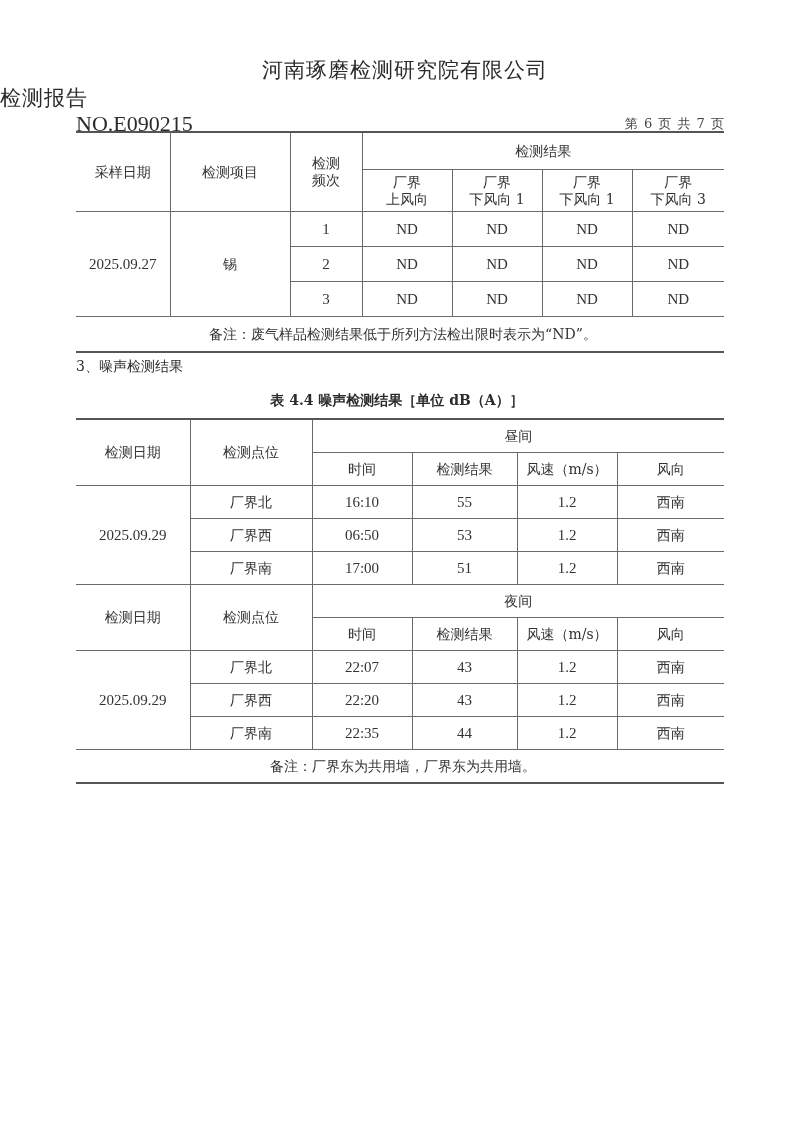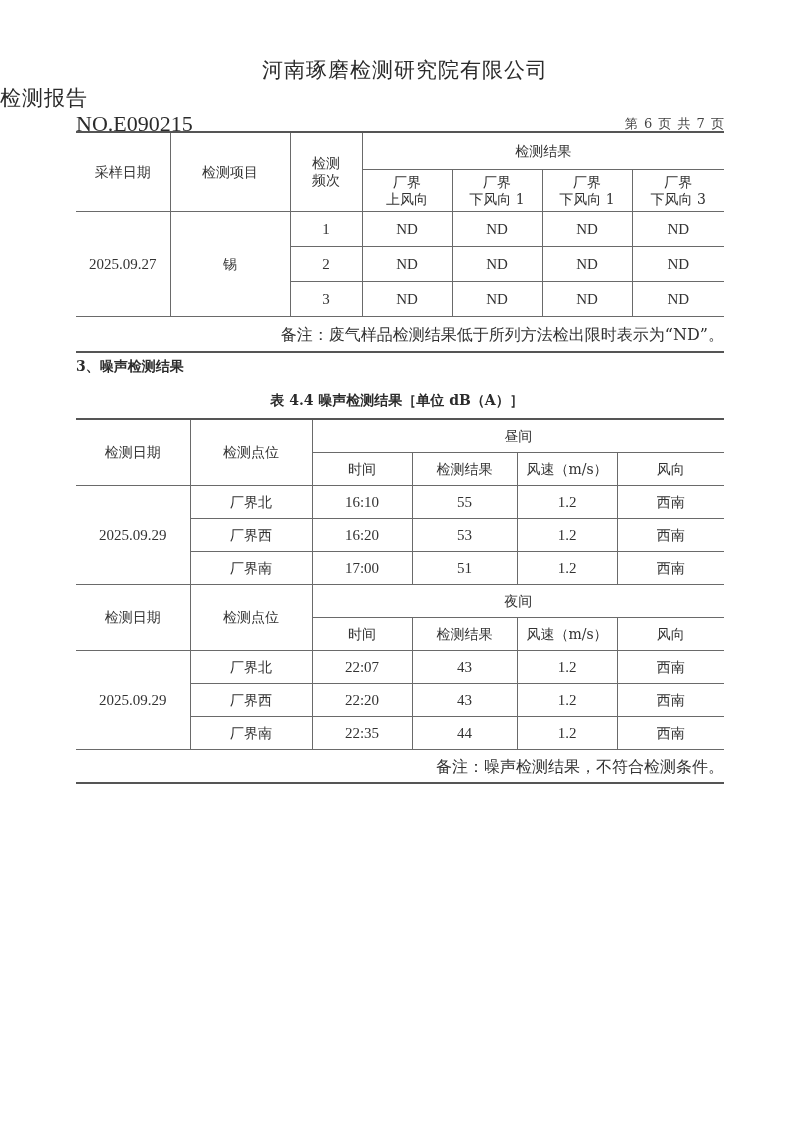--- a/index.html
+++ b/index.html
@@ -9,27 +9,27 @@
   .title1 { left:8px; width:794px; top:56px; text-align:center; font-size:21px; letter-spacing:1px; }
   .title2 { left:0; width:794px; top:84px; text-align:left; font-size:21px; letter-spacing:1px; }
   .reportno { left:76px; top:111px; font-family:"Liberation Serif",serif; font-size:22px; }
   .pageinfo { right:70px; top:115px; font-size:13px; color:#444; word-spacing:2px; }
   table { border-collapse:collapse; position:absolute; left:76px; width:648px; table-layout:fixed; }
   td { border:1px solid #6a6a6a; text-align:center; vertical-align:middle; padding:0;
        font-size:14px; line-height:17px; color:#333; }
   td.nl { border-left:none; }
   td.nr { border-right:none; }
   .num { font-family:"Liberation Serif",serif; font-size:15px; }
-  .note { text-align:right; padding-left:6px; font-size:16px; }
+  .note { text-align:center; padding-left:6px; font-size:14px; }
   .t1 tr.h1 td { height:36px; }
   .t1 tr.h2 td { height:41px;margin-left:28px; }
   .t1 tr.d td { height:34px; }
   .t1 tr.n td { height:34px; }
   .t2 tr td { height:32px;margin-top:48px; }
-  .section { left:76px; top:358px; font-size:14px; font-weight:bold; }
+  .section { left:76px; top:358px; font-size:14px; font-weight:normal; }
   .caption { left:0; width:794px; top:392px; text-align:center; font-size:14px; font-weight:bold; }
   .topborder { border-top:2px solid #555; }
   .botborder { border-bottom:2px solid #555; }
 </style>
 </head>
 <body>
 
 <div class="abs title1">河南琢磨检测研究院有限公司</div>
 <div class="abs title2">检测报告</div>
 <div class="abs reportno">NO.E090215</div>
@@ -131,21 +131,21 @@
   <tr>
     <td class="nl num" rowspan="3">2025.09.29</td>
     <td>厂界北</td>
     <td class="num">16:10</td>
     <td class="num">55</td>
     <td class="num">1.2</td>
     <td class="nr">西南</td>
   </tr>
   <tr>
     <td>厂界西</td>
-    <td class="num">16:20</td>
+    <td class="num">06:50</td>
     <td class="num">53</td>
     <td class="num">1.2</td>
     <td class="nr">西南</td>
   </tr>
   <tr>
     <td>厂界南</td>
     <td class="num">17:00</td>
     <td class="num">51</td>
     <td class="num">1.2</td>
     <td class="nr">西南</td>
@@ -179,16 +179,16 @@
     <td class="nr">西南</td>
   </tr>
   <tr>
     <td>厂界南</td>
     <td class="num">22:35</td>
     <td class="num">44</td>
     <td class="num">1.2</td>
     <td class="nr">西南</td>
   </tr>
   <tr>
-    <td class="nl nr note botborder" colspan="6">备注：噪声检测结果，不符合检测条件。</td>
+    <td class="nl nr note botborder" colspan="6">备注：厂界东为共用墙，厂界东为共用墙。</td>
   </tr>
 </tbody>
   </table>
 
 </body></html>

